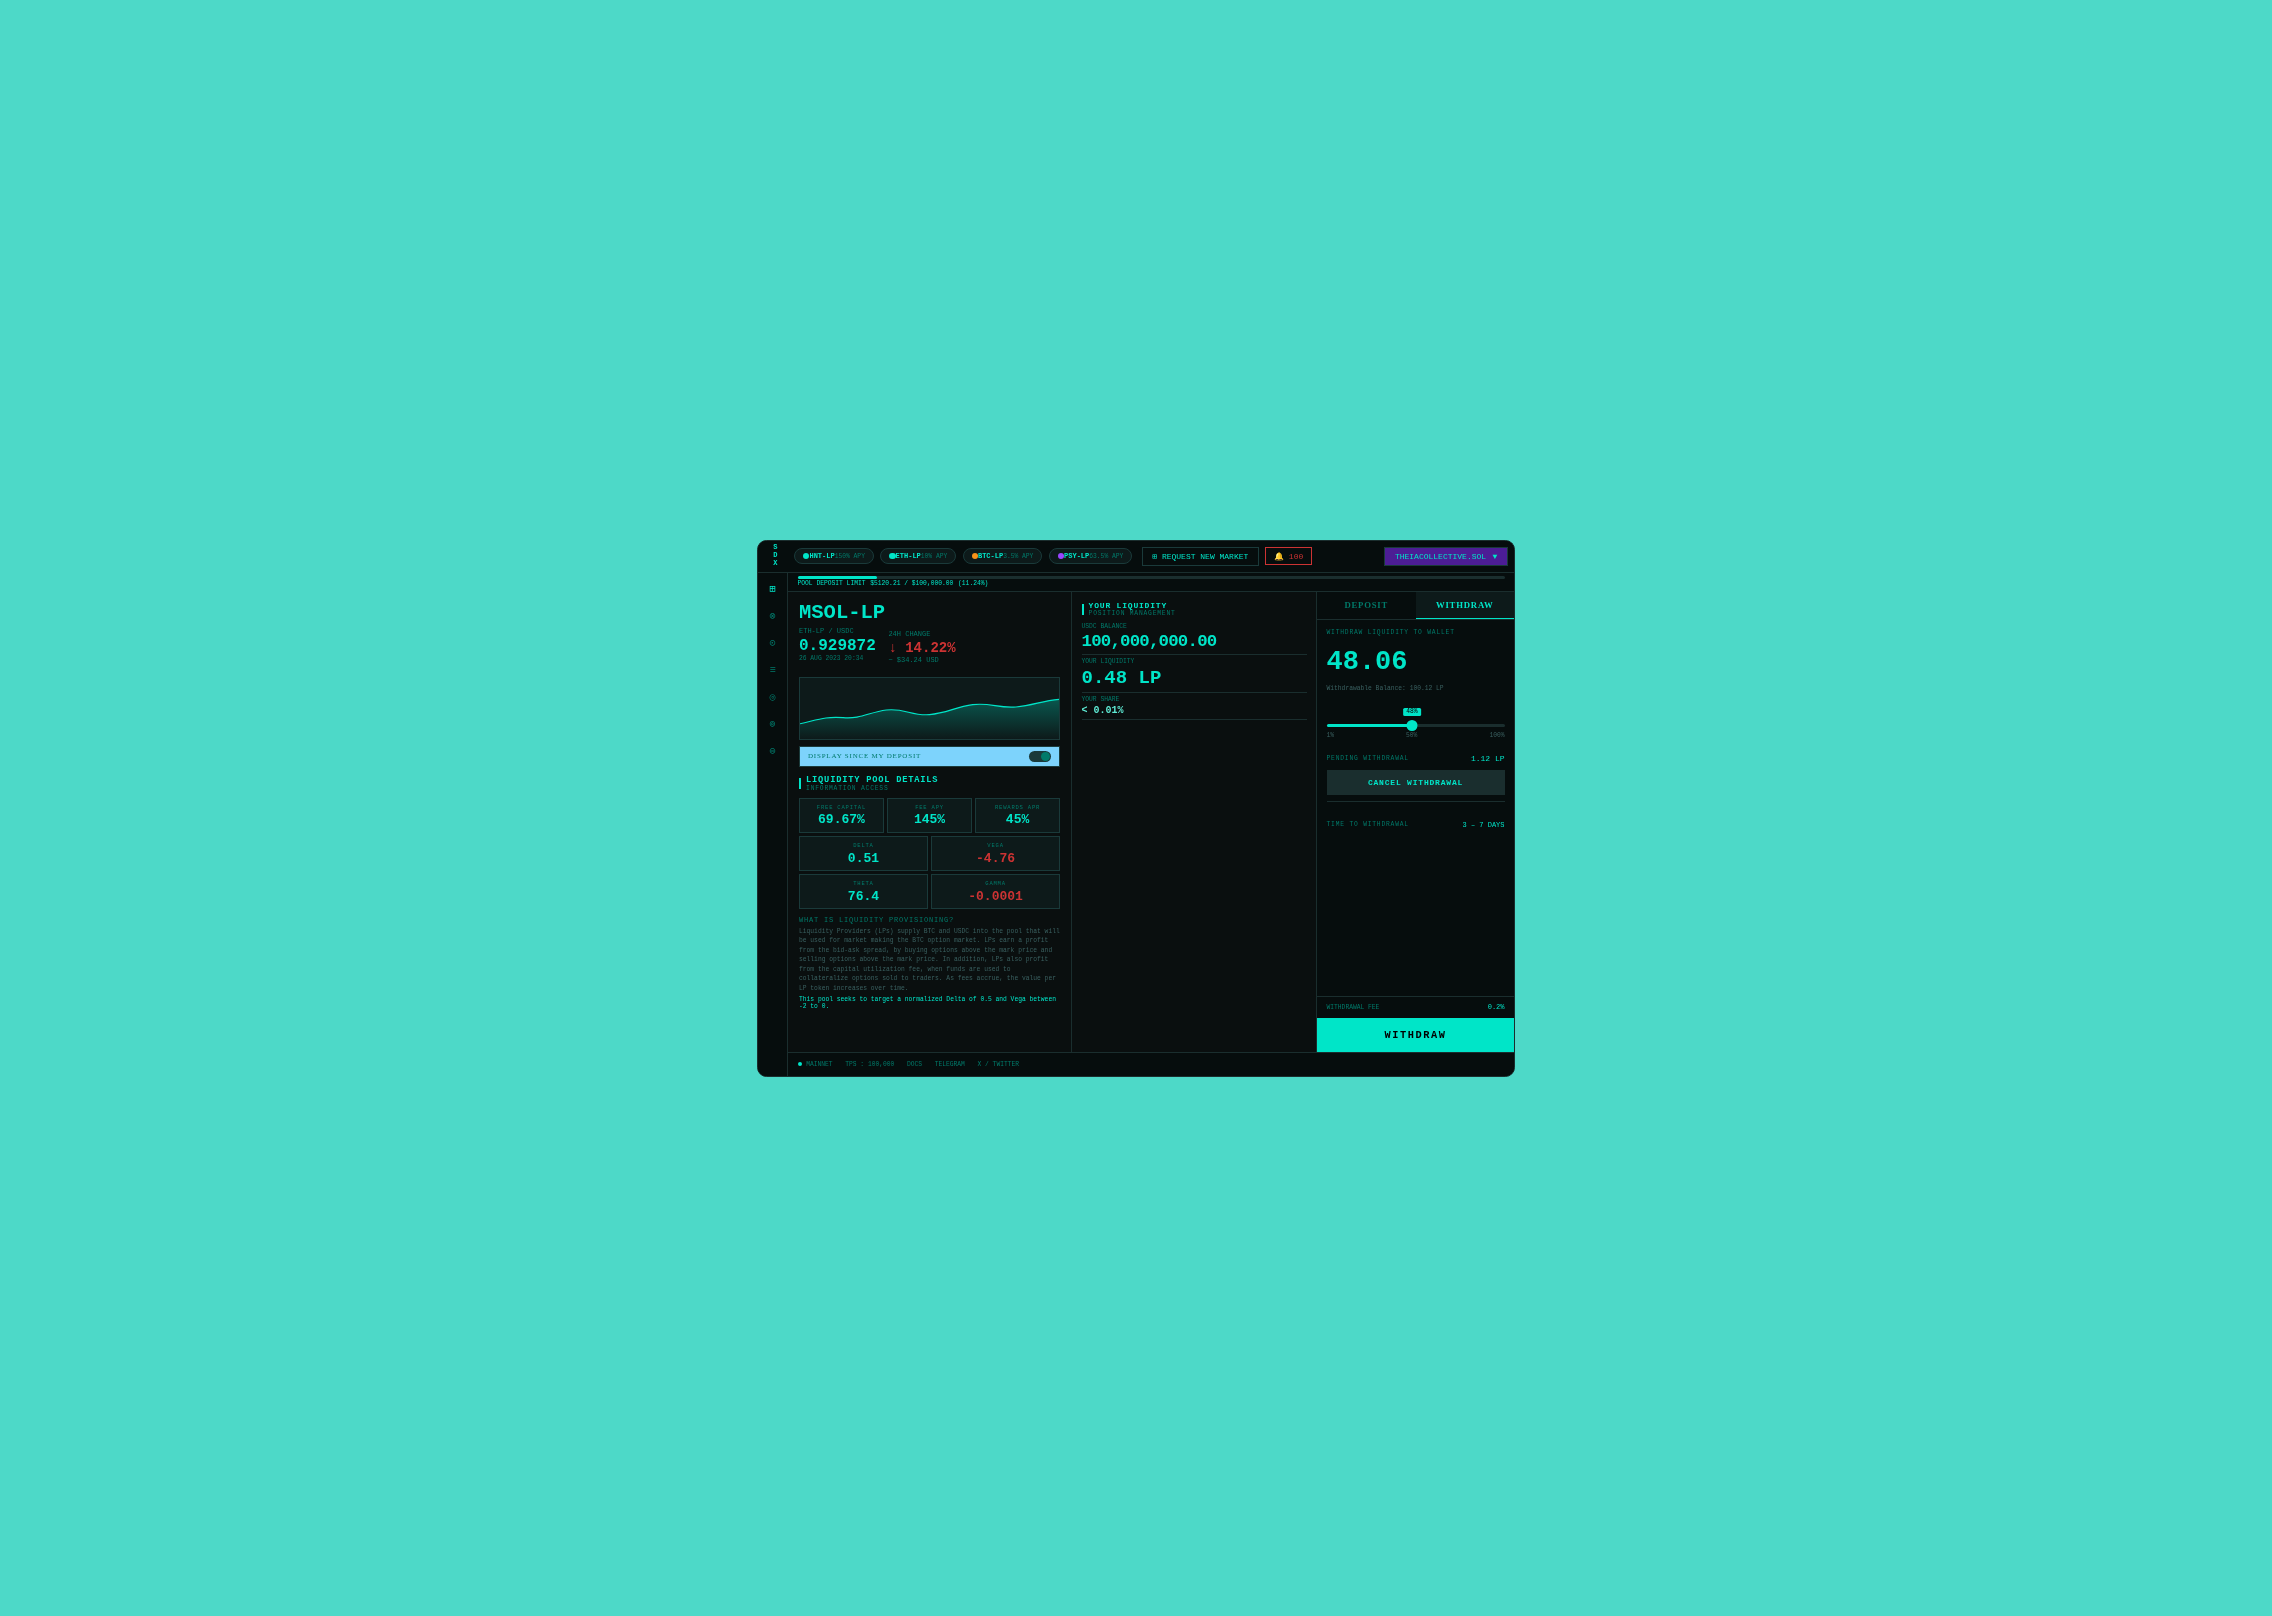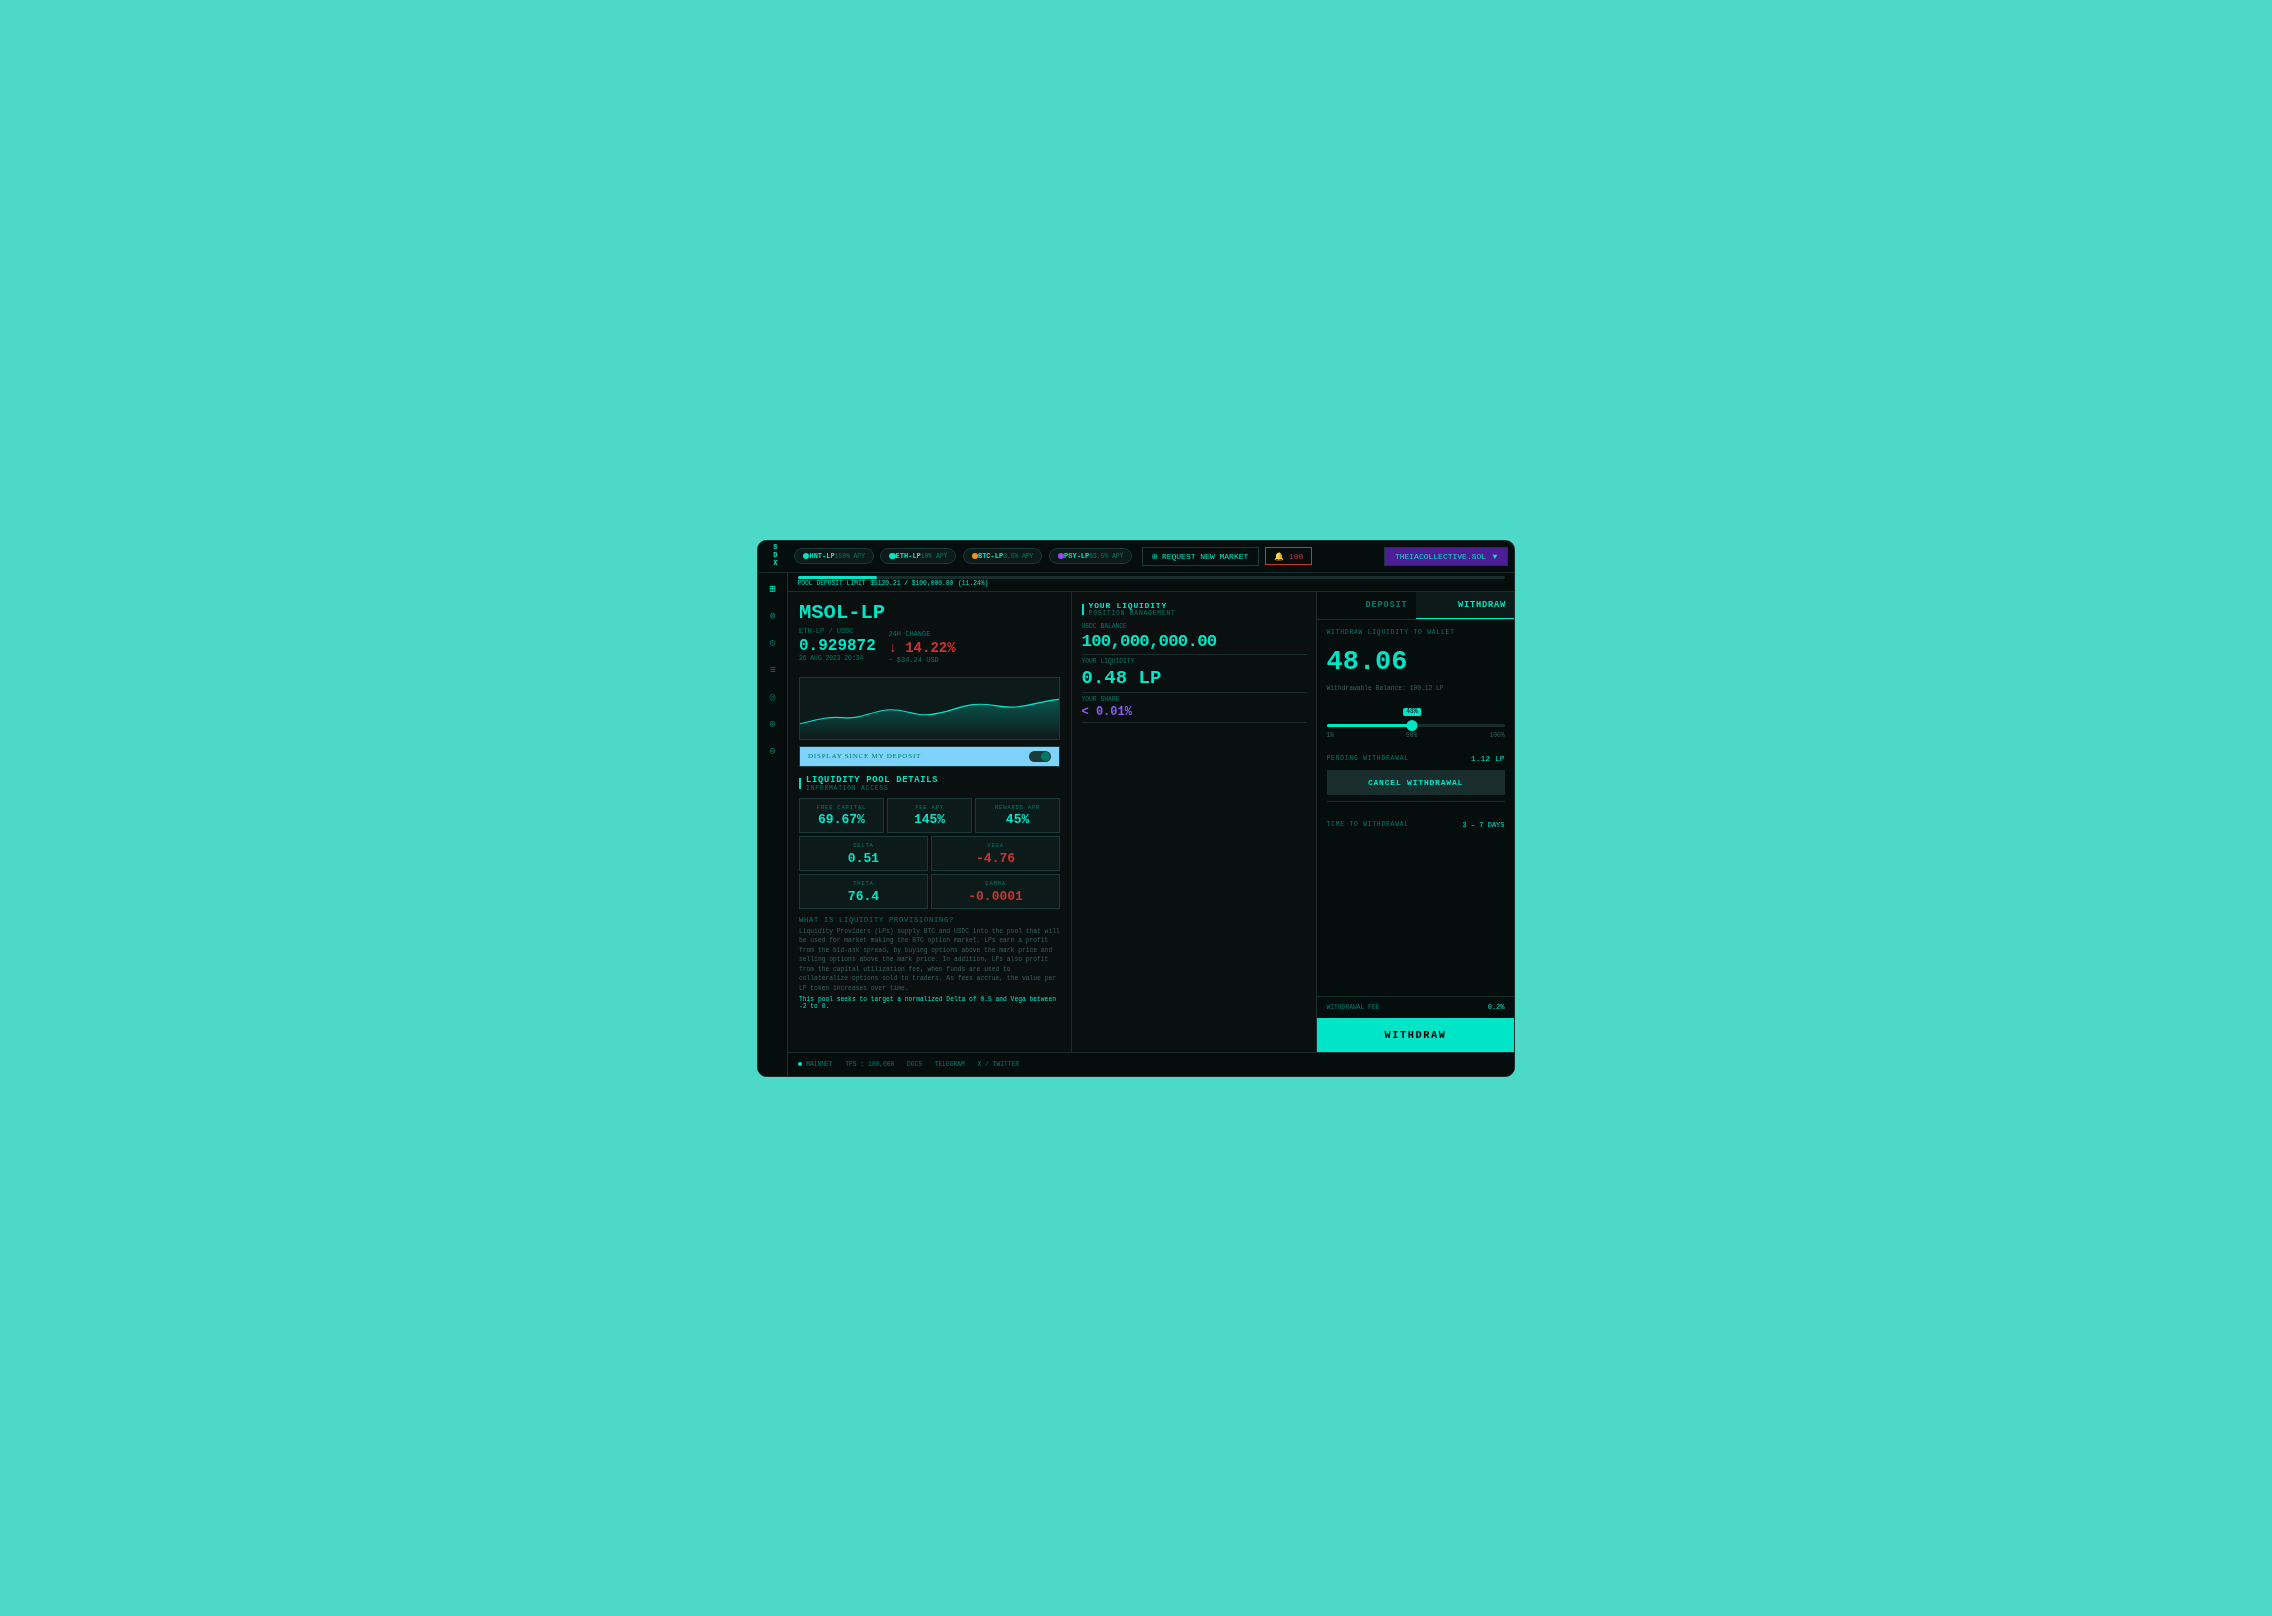--- a/index.html
+++ b/index.html
@@ -337,22 +337,22 @@
       font-size: 17.4px;
       font-weight: bold;
       letter-spacing: -0.8px;
     }
     .lp-value {
       color: #00e5c8;
       font-size: 19px;
       font-weight: bold;
     }
     .share-value {
-      color: #8b5cf6;
-      font-size: 12px;
+      color: #5eead4;
+      font-size: 10px;
       font-weight: bold;
     }
     .divider {
       height: 0.8px;
       background: #1a2e2e;
       margin: 3.2px 0;
     }
     
     .composition-box {
       border: 0.8px solid #1a3a3a;
@@ -416,28 +416,28 @@
       display: flex;
       flex-direction: column;
     }
     .tab-row {
       display: flex;
       border-bottom: 0.8px solid #1a2e2e;
     }
     .tab-btn {
       flex: 1;
       padding: 8px;
-      text-align: right;
+      text-align: center;
       font-size: 8.7px;
       font-weight: bold;
       letter-spacing: 0.8px;
       cursor: pointer;
       background: transparent;
       border: none;
-      font-family: Liberation Mono, monospace;
+      font-family: Liberation Serif, serif;
     }
     .tab-btn.inactive {
       color: #007a6a;
       background: #060d0d;
     }
     .tab-btn.active {
       color: #00e5c8;
       background: #0d1a1a;
       border-bottom: 1.6px solid #00e5c8;
     }

